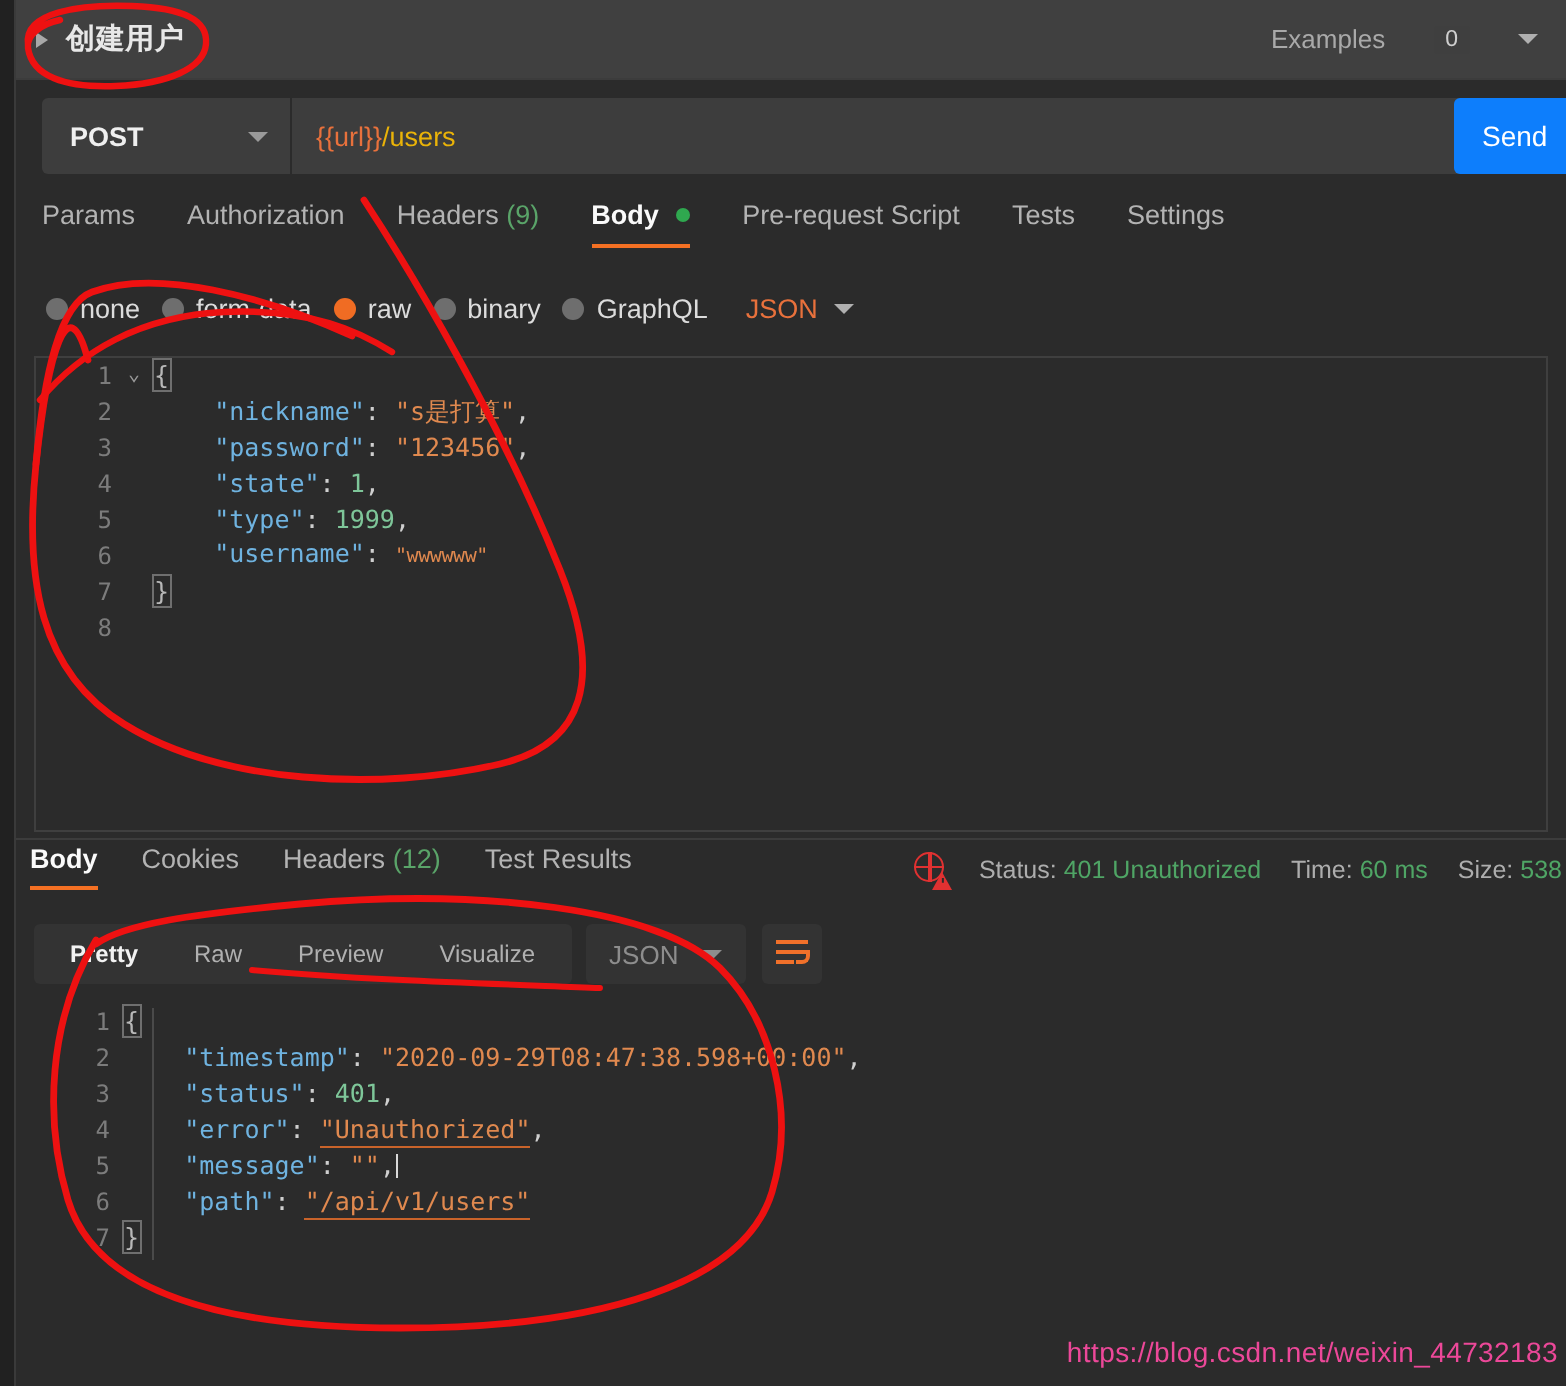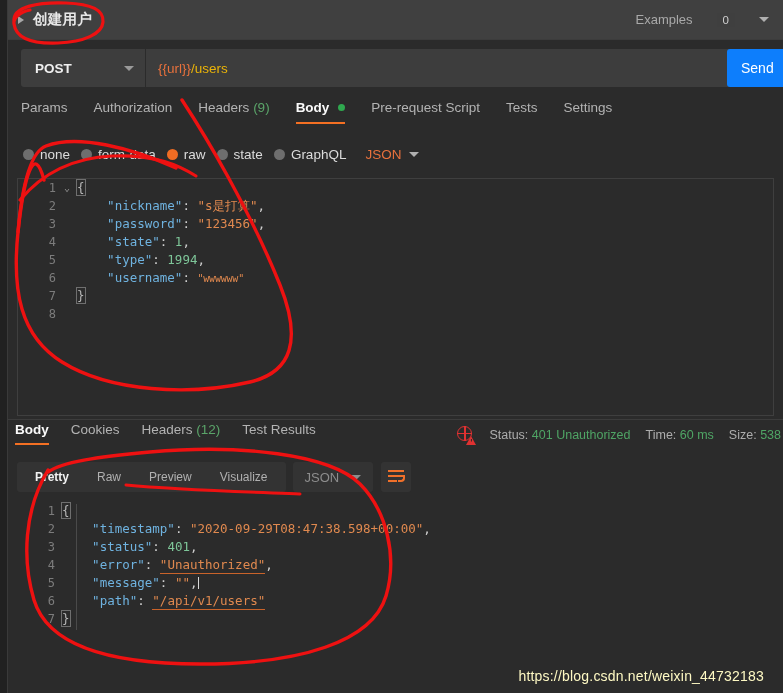--- a/index.html
+++ b/index.html
@@ -351,23 +351,23 @@
   }
   .caret-bar {
     display: inline-block;
     width: 1px; height: 12px;
     background: #d9d9d9;
     vertical-align: -2px;
   }
 
   
   .watermark {
-    position: absolute; right: 19px; bottom: 9px;
+    position: absolute; right: 4px; bottom: 9px;
     font-size: 14px;
-    color: #fef9c3;
+    color: #ec4899;
     letter-spacing: .2px;
   }
 
   
   .annot {
     position: absolute; left: 0; top: 0;
     width: 783px; height: 693px;
     pointer-events: none;
   }
 </style>
@@ -436,21 +436,21 @@
     <div class="btype">
       <span class="radio"></span>
       <span>form-data</span>
     </div>
     <div class="btype sel">
       <span class="radio"></span>
       <span>raw</span>
     </div>
     <div class="btype">
       <span class="radio"></span>
-      <span>state</span>
+      <span>binary</span>
     </div>
     <div class="btype">
       <span class="radio"></span>
       <span>GraphQL</span>
     </div>
     <div class="json-sel">
       <span>JSON</span>
       <span class="caret-down"></span>
     </div>
   </div>
@@ -473,21 +473,21 @@
           <span class="ctext"><span class="p">    </span><span class="k">"password"</span><span class="p">: </span><span class="s">"123456"</span><span class="p">,</span></span>
         </div>
         <div class="code-row">
           <span class="gut">4</span>
           <span class="fold"></span>
           <span class="ctext"><span class="p">    </span><span class="k">"state"</span><span class="p">: </span><span class="n">1</span><span class="p">,</span></span>
         </div>
         <div class="code-row">
           <span class="gut">5</span>
           <span class="fold"></span>
-          <span class="ctext"><span class="p">    </span><span class="k">"type"</span><span class="p">: </span><span class="n">1994</span><span class="p">,</span></span>
+          <span class="ctext"><span class="p">    </span><span class="k">"type"</span><span class="p">: </span><span class="n">1999</span><span class="p">,</span></span>
         </div>
         <div class="code-row">
           <span class="gut">6</span>
           <span class="fold"></span>
           <span class="ctext"><span class="p">    </span><span class="k">"username"</span><span class="p">: </span><span class="s tiny">"wwwwww"</span></span>
         </div>
         <div class="code-row">
           <span class="gut">7</span>
           <span class="fold"></span>
           <span class="ctext"><span class="brace">}</span></span>

